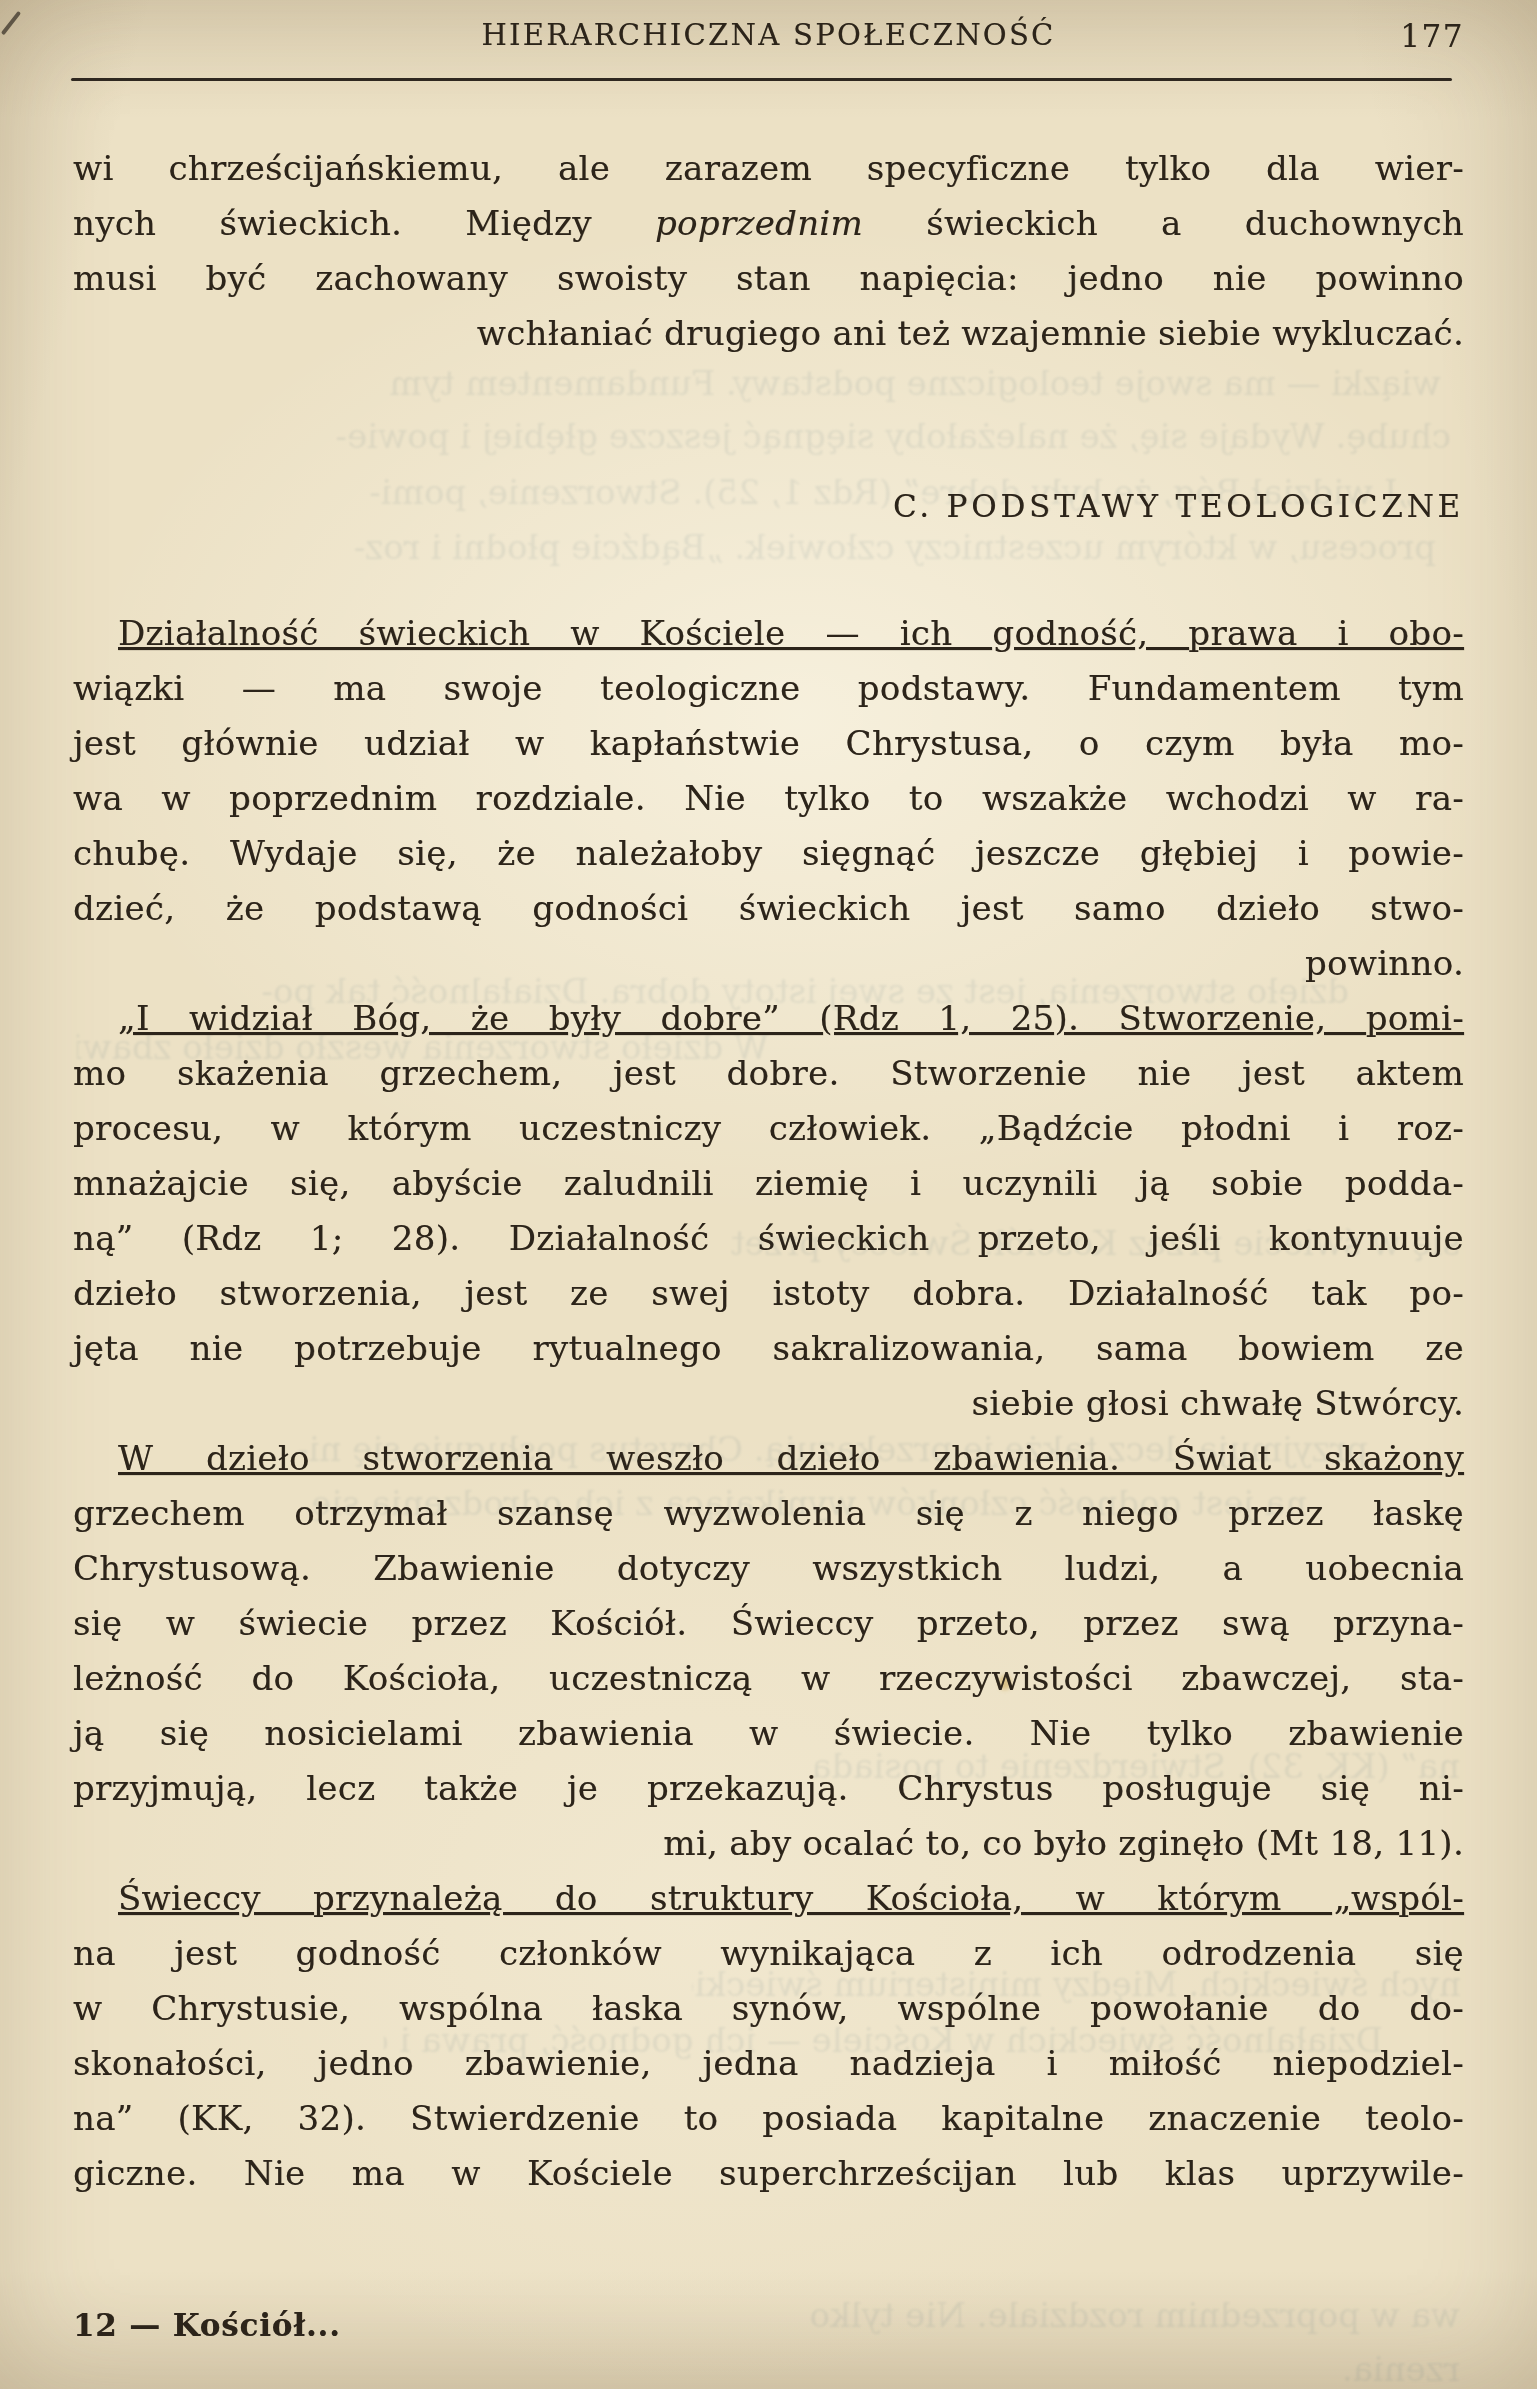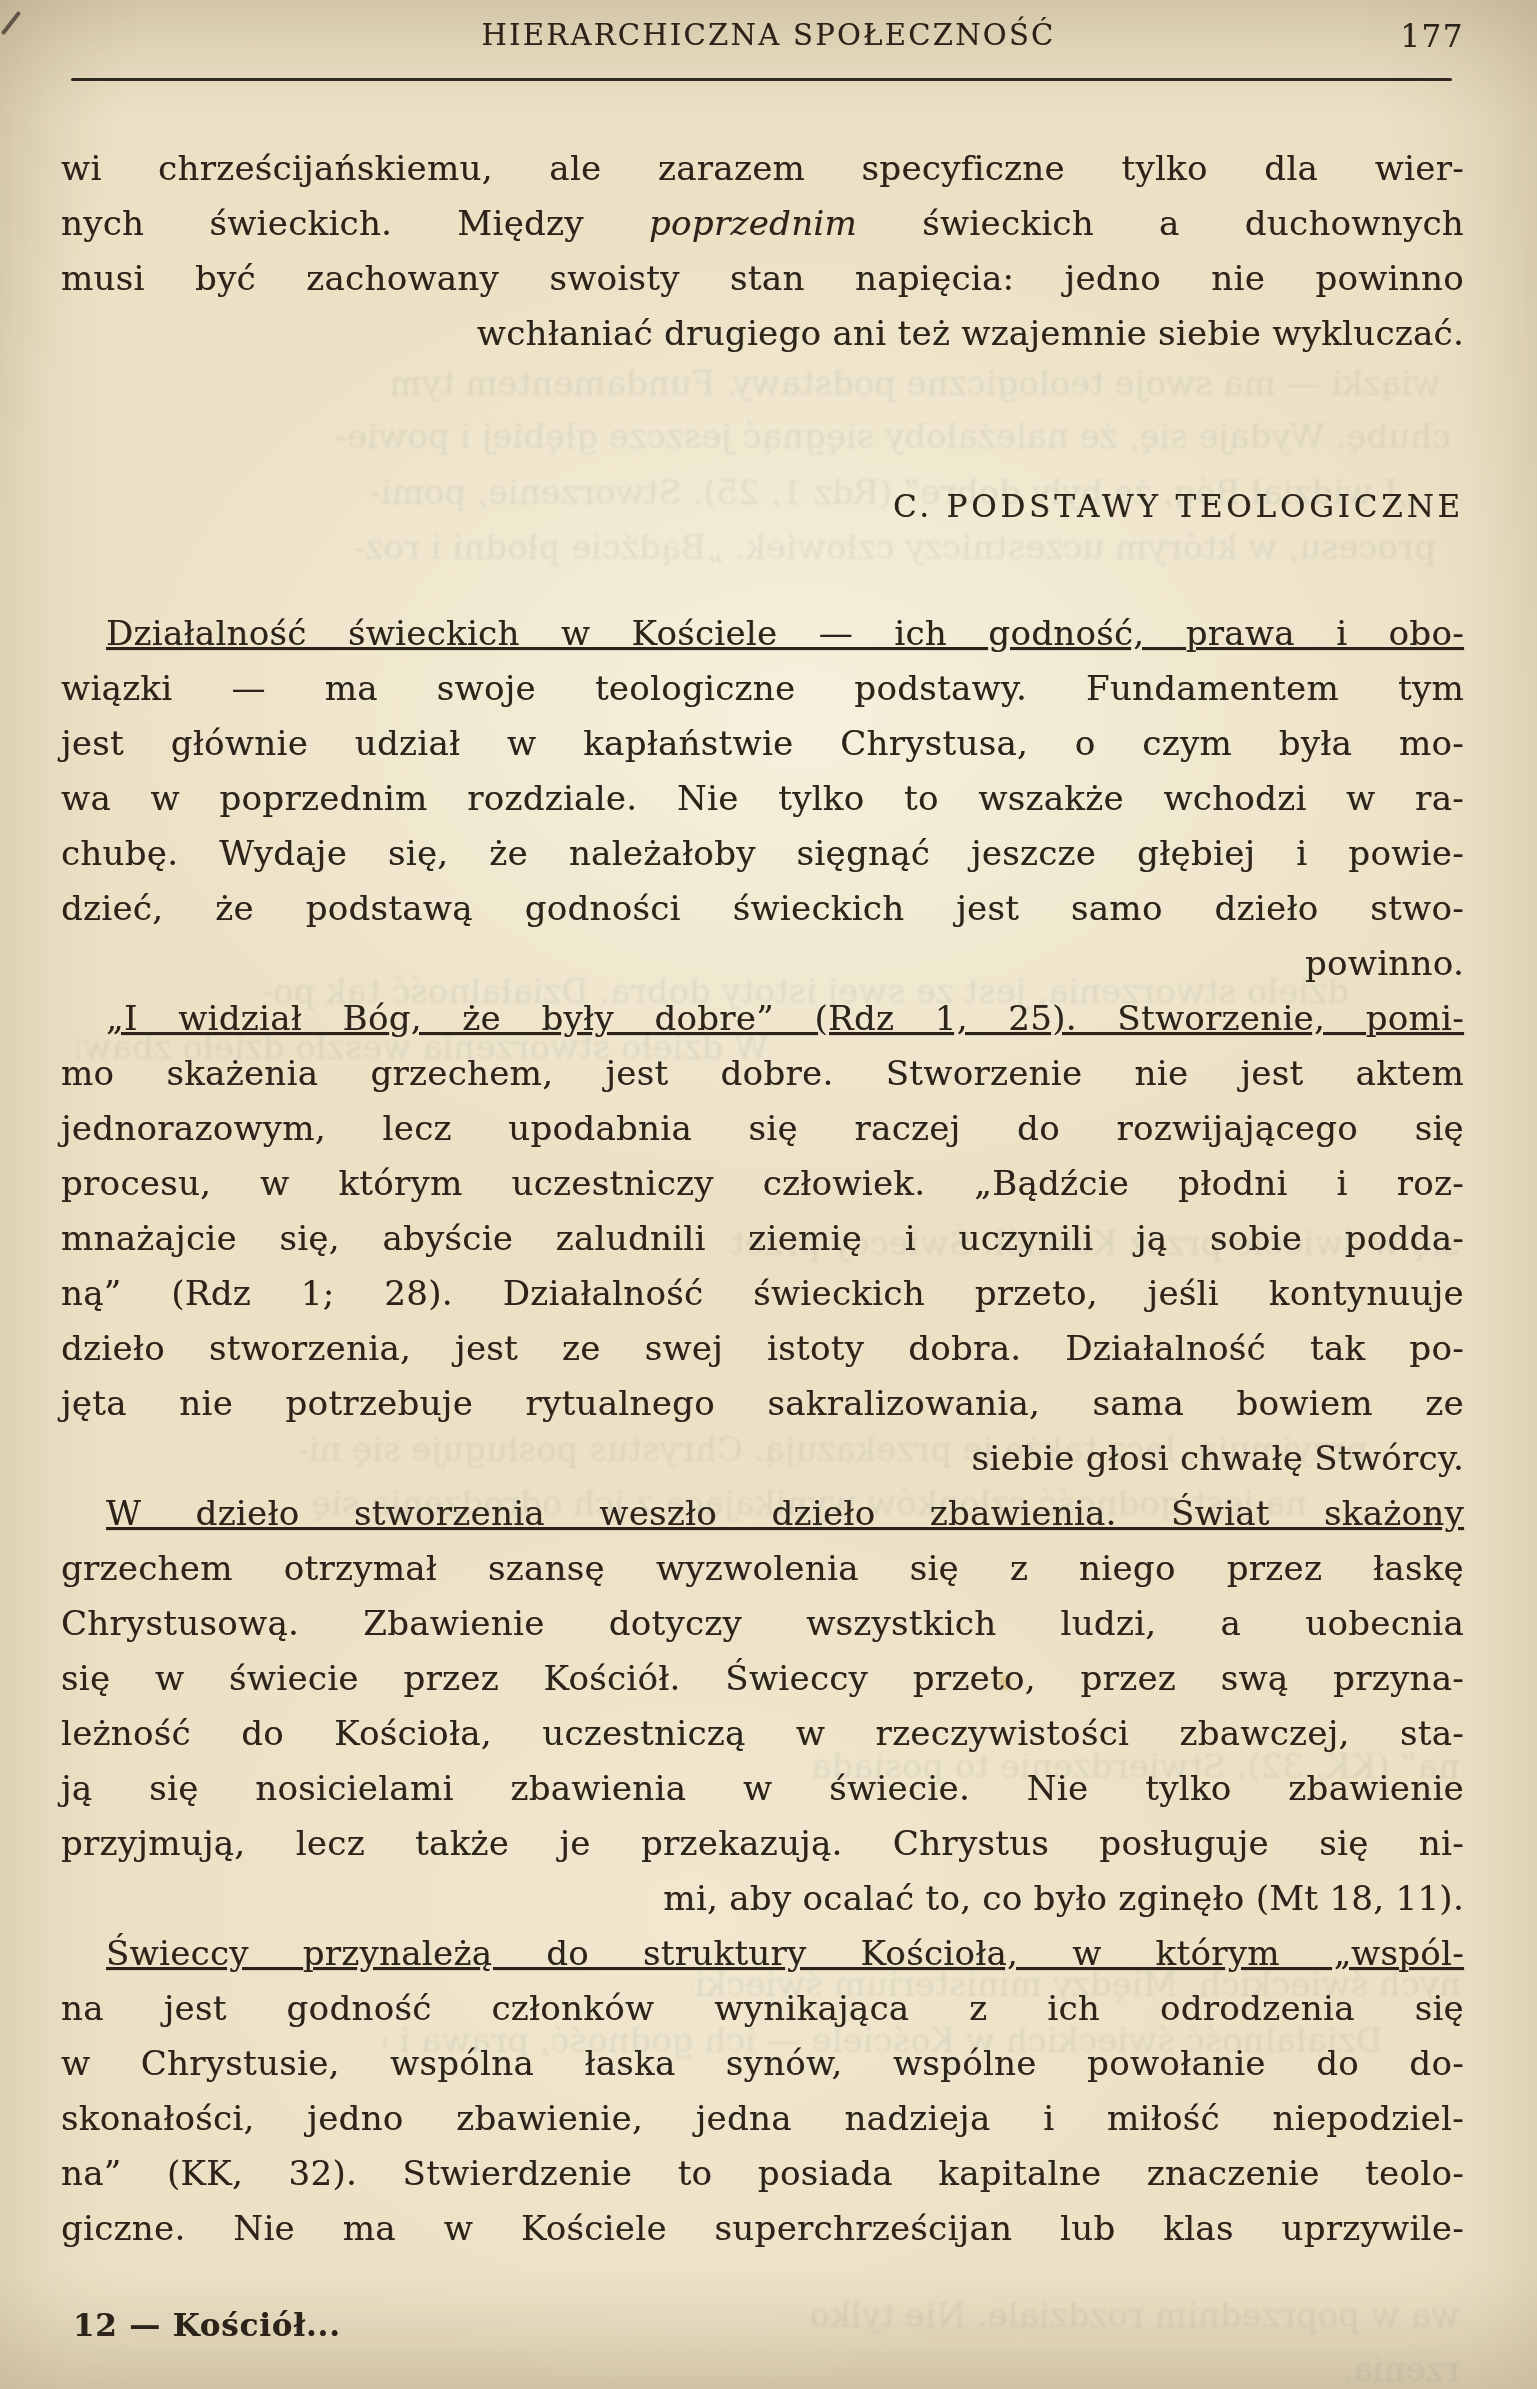--- a/index.html
+++ b/index.html
@@ -53,21 +53,21 @@
     position:absolute;right:0;top:0;
     font-size:31px;letter-spacing:1.5px;
     text-shadow:0.3px 0.3px 0.4px rgba(40,30,15,0.45);
   }
   .header-rule{
     position:absolute;top:78px;left:71px;right:85px;height:3.1px;
     background:#2f2820;border-radius:1.5px;
   }
   
   .text-body{
-    position:absolute;top:141px;left:61px;right:73px;
+    position:absolute;top:141px;left:73px;right:73px;
     font-size:34px;line-height:55px;letter-spacing:0.3px;
     text-shadow:0.3px 0.3px 0.3px rgba(40,30,15,0.4);
   }
   .line{text-align:right;}
   .line.j{text-align:justify;text-align-last:justify;}
   .line.indent{text-indent:45px;text-decoration:underline;}
   .section-heading{
     margin:126px 0 81px 0;
     text-align:right;
     font-size:31px;line-height:38px;letter-spacing:3.8px;
@@ -127,21 +127,20 @@
           <div class="line j">wiązki — ma swoje teologiczne podstawy. Fundamentem tym</div>
           <div class="line j">jest głównie udział w kapłaństwie Chrystusa, o czym była mo-</div>
           <div class="line j">wa w poprzednim rozdziale. Nie tylko to wszakże wchodzi w ra-</div>
           <div class="line j">chubę. Wydaje się, że należałoby sięgnąć jeszcze głębiej i powie-</div>
           <div class="line j">dzieć, że podstawą godności świeckich jest samo dzieło stwo-</div>
           <div class="line">powinno.</div>
         </div>
         <div class="para">
           <div class="line j indent">„I widział Bóg, że były dobre” (Rdz 1, 25). Stworzenie, pomi-</div>
           <div class="line j">mo skażenia grzechem, jest dobre. Stworzenie nie jest aktem</div>
-          <div class="line j">jednorazowym, lecz upodabnia się raczej do rozwijającego się</div>
           <div class="line j">procesu, w którym uczestniczy człowiek. „Bądźcie płodni i roz-</div>
           <div class="line j">mnażajcie się, abyście zaludnili ziemię i uczynili ją sobie podda-</div>
           <div class="line j">ną” (Rdz 1; 28). Działalność świeckich przeto, jeśli kontynuuje</div>
           <div class="line j">dzieło stworzenia, jest ze swej istoty dobra. Działalność tak po-</div>
           <div class="line j">jęta nie potrzebuje rytualnego sakralizowania, sama bowiem ze</div>
           <div class="line">siebie głosi chwałę Stwórcy.</div>
         </div>
         <div class="para">
           <div class="line j indent">W dzieło stworzenia weszło dzieło zbawienia. Świat skażony</div>
           <div class="line j">grzechem otrzymał szansę wyzwolenia się z niego przez łaskę</div>

